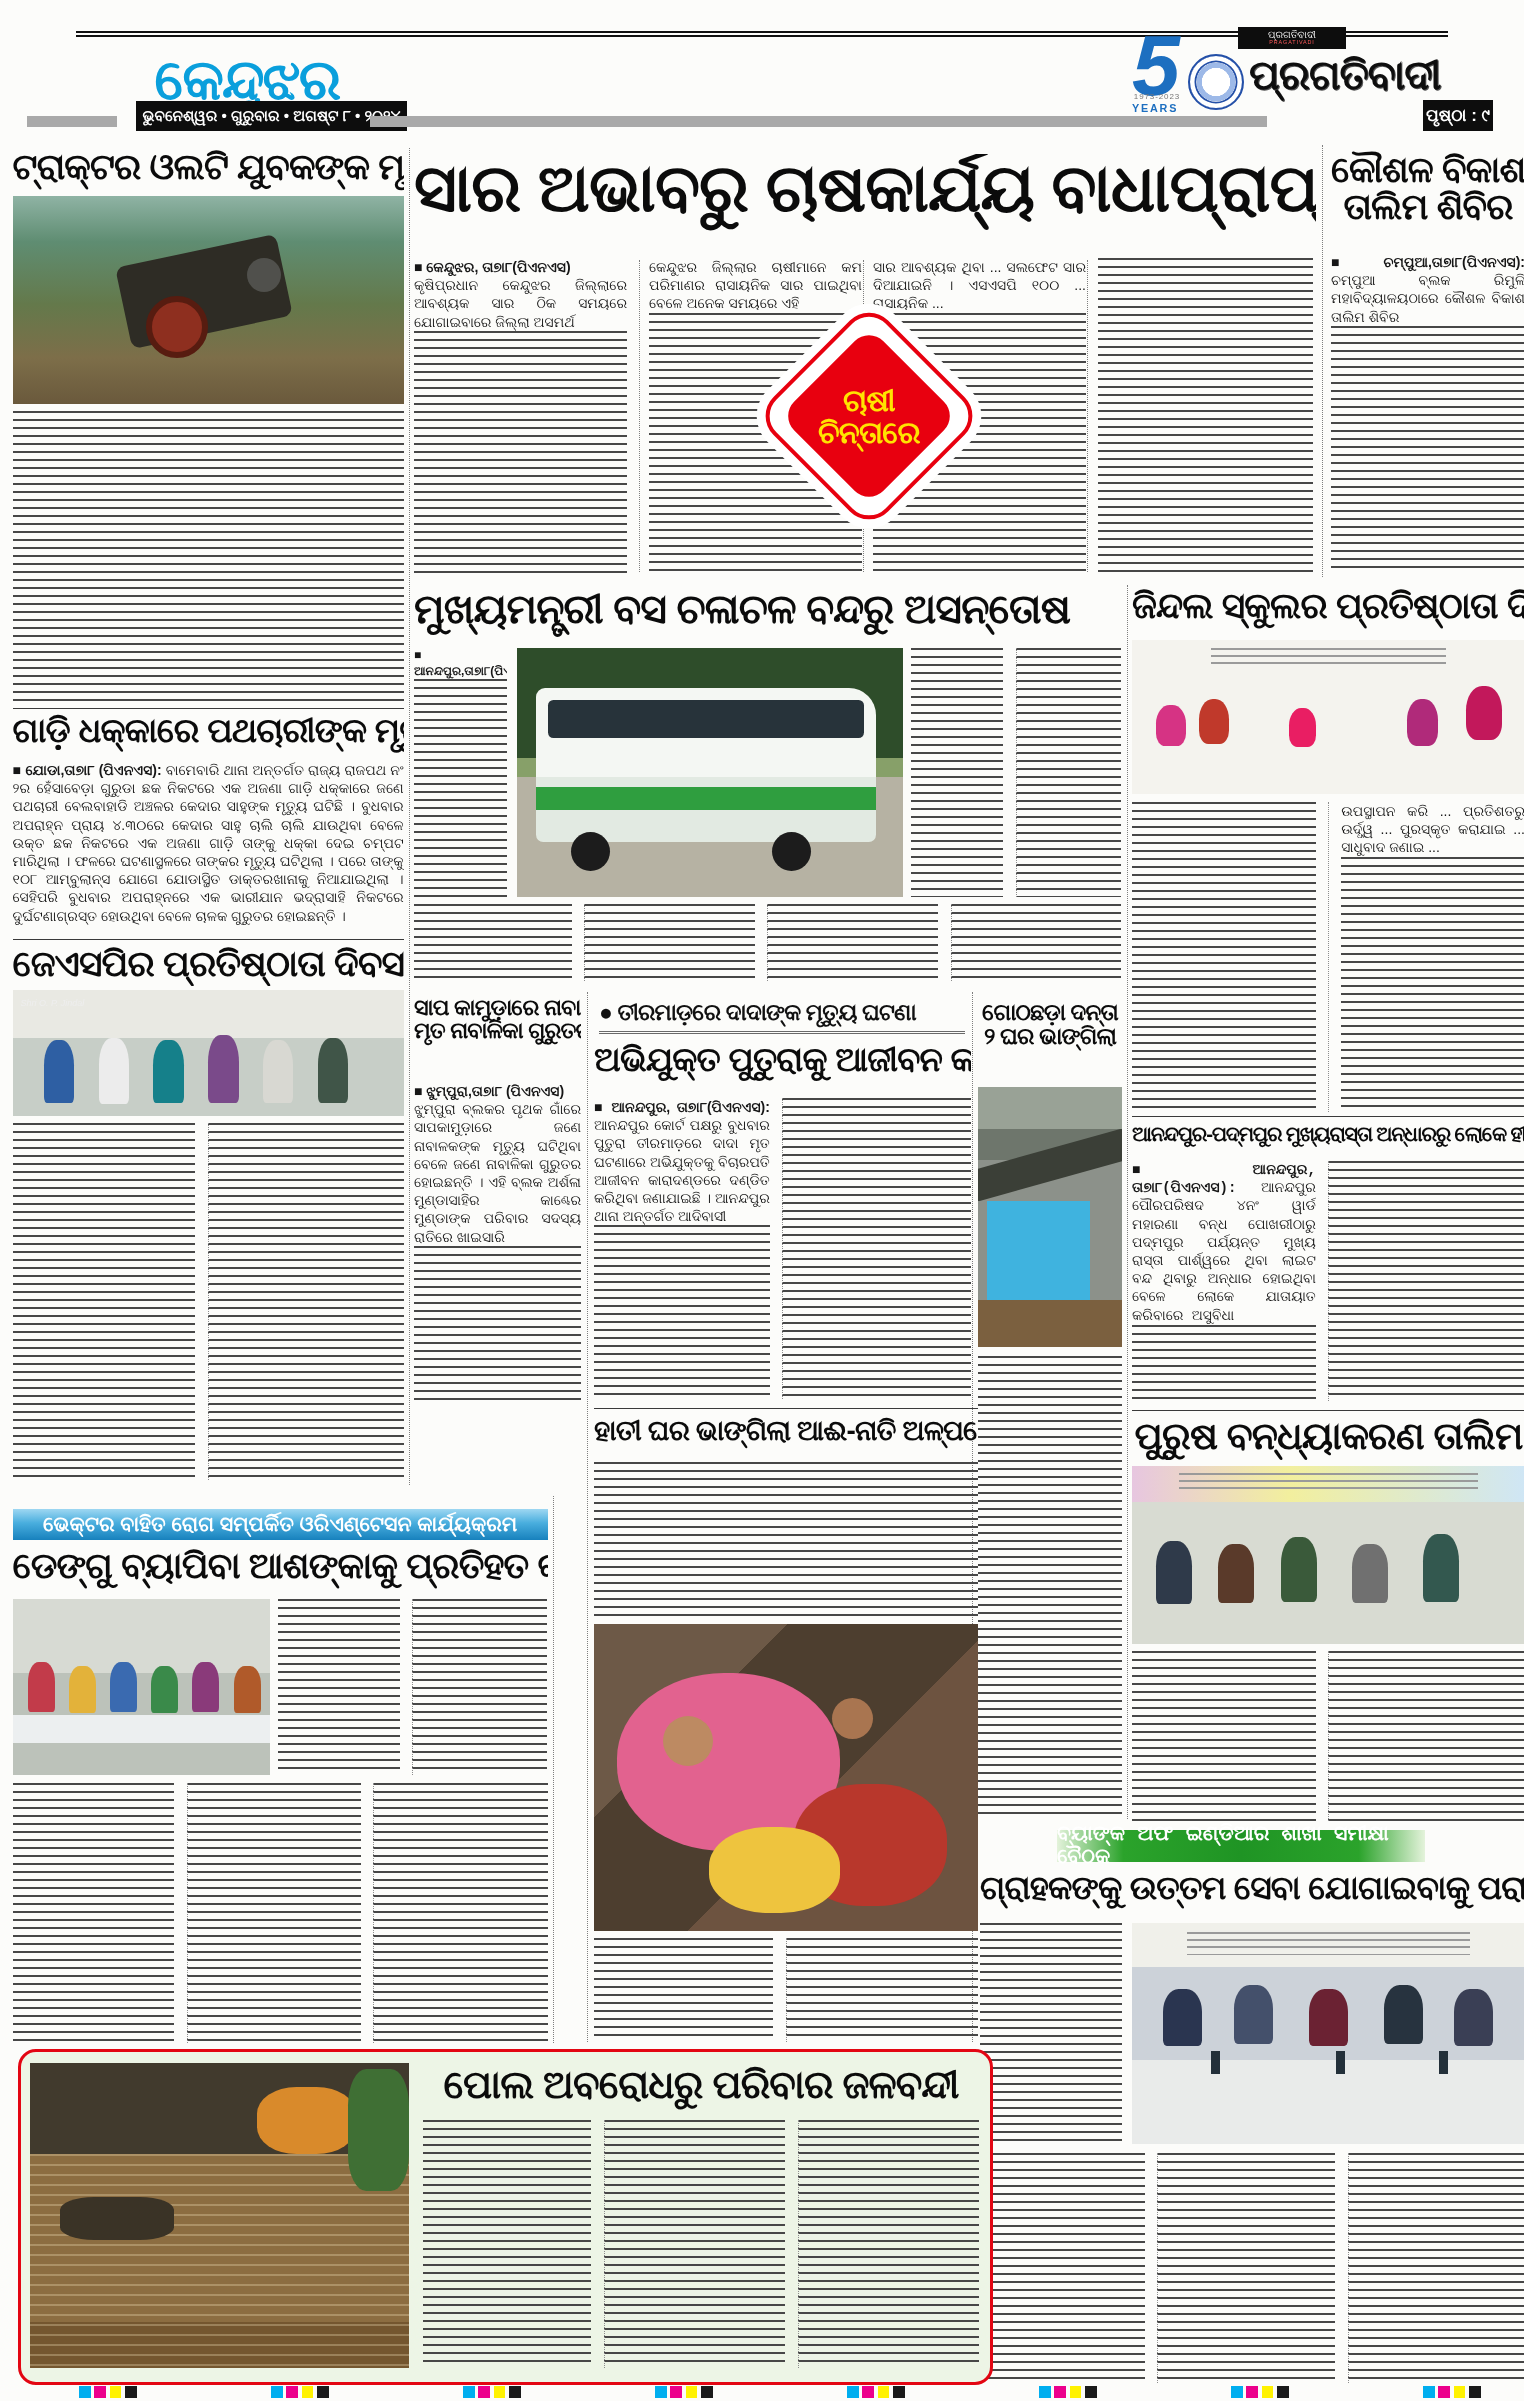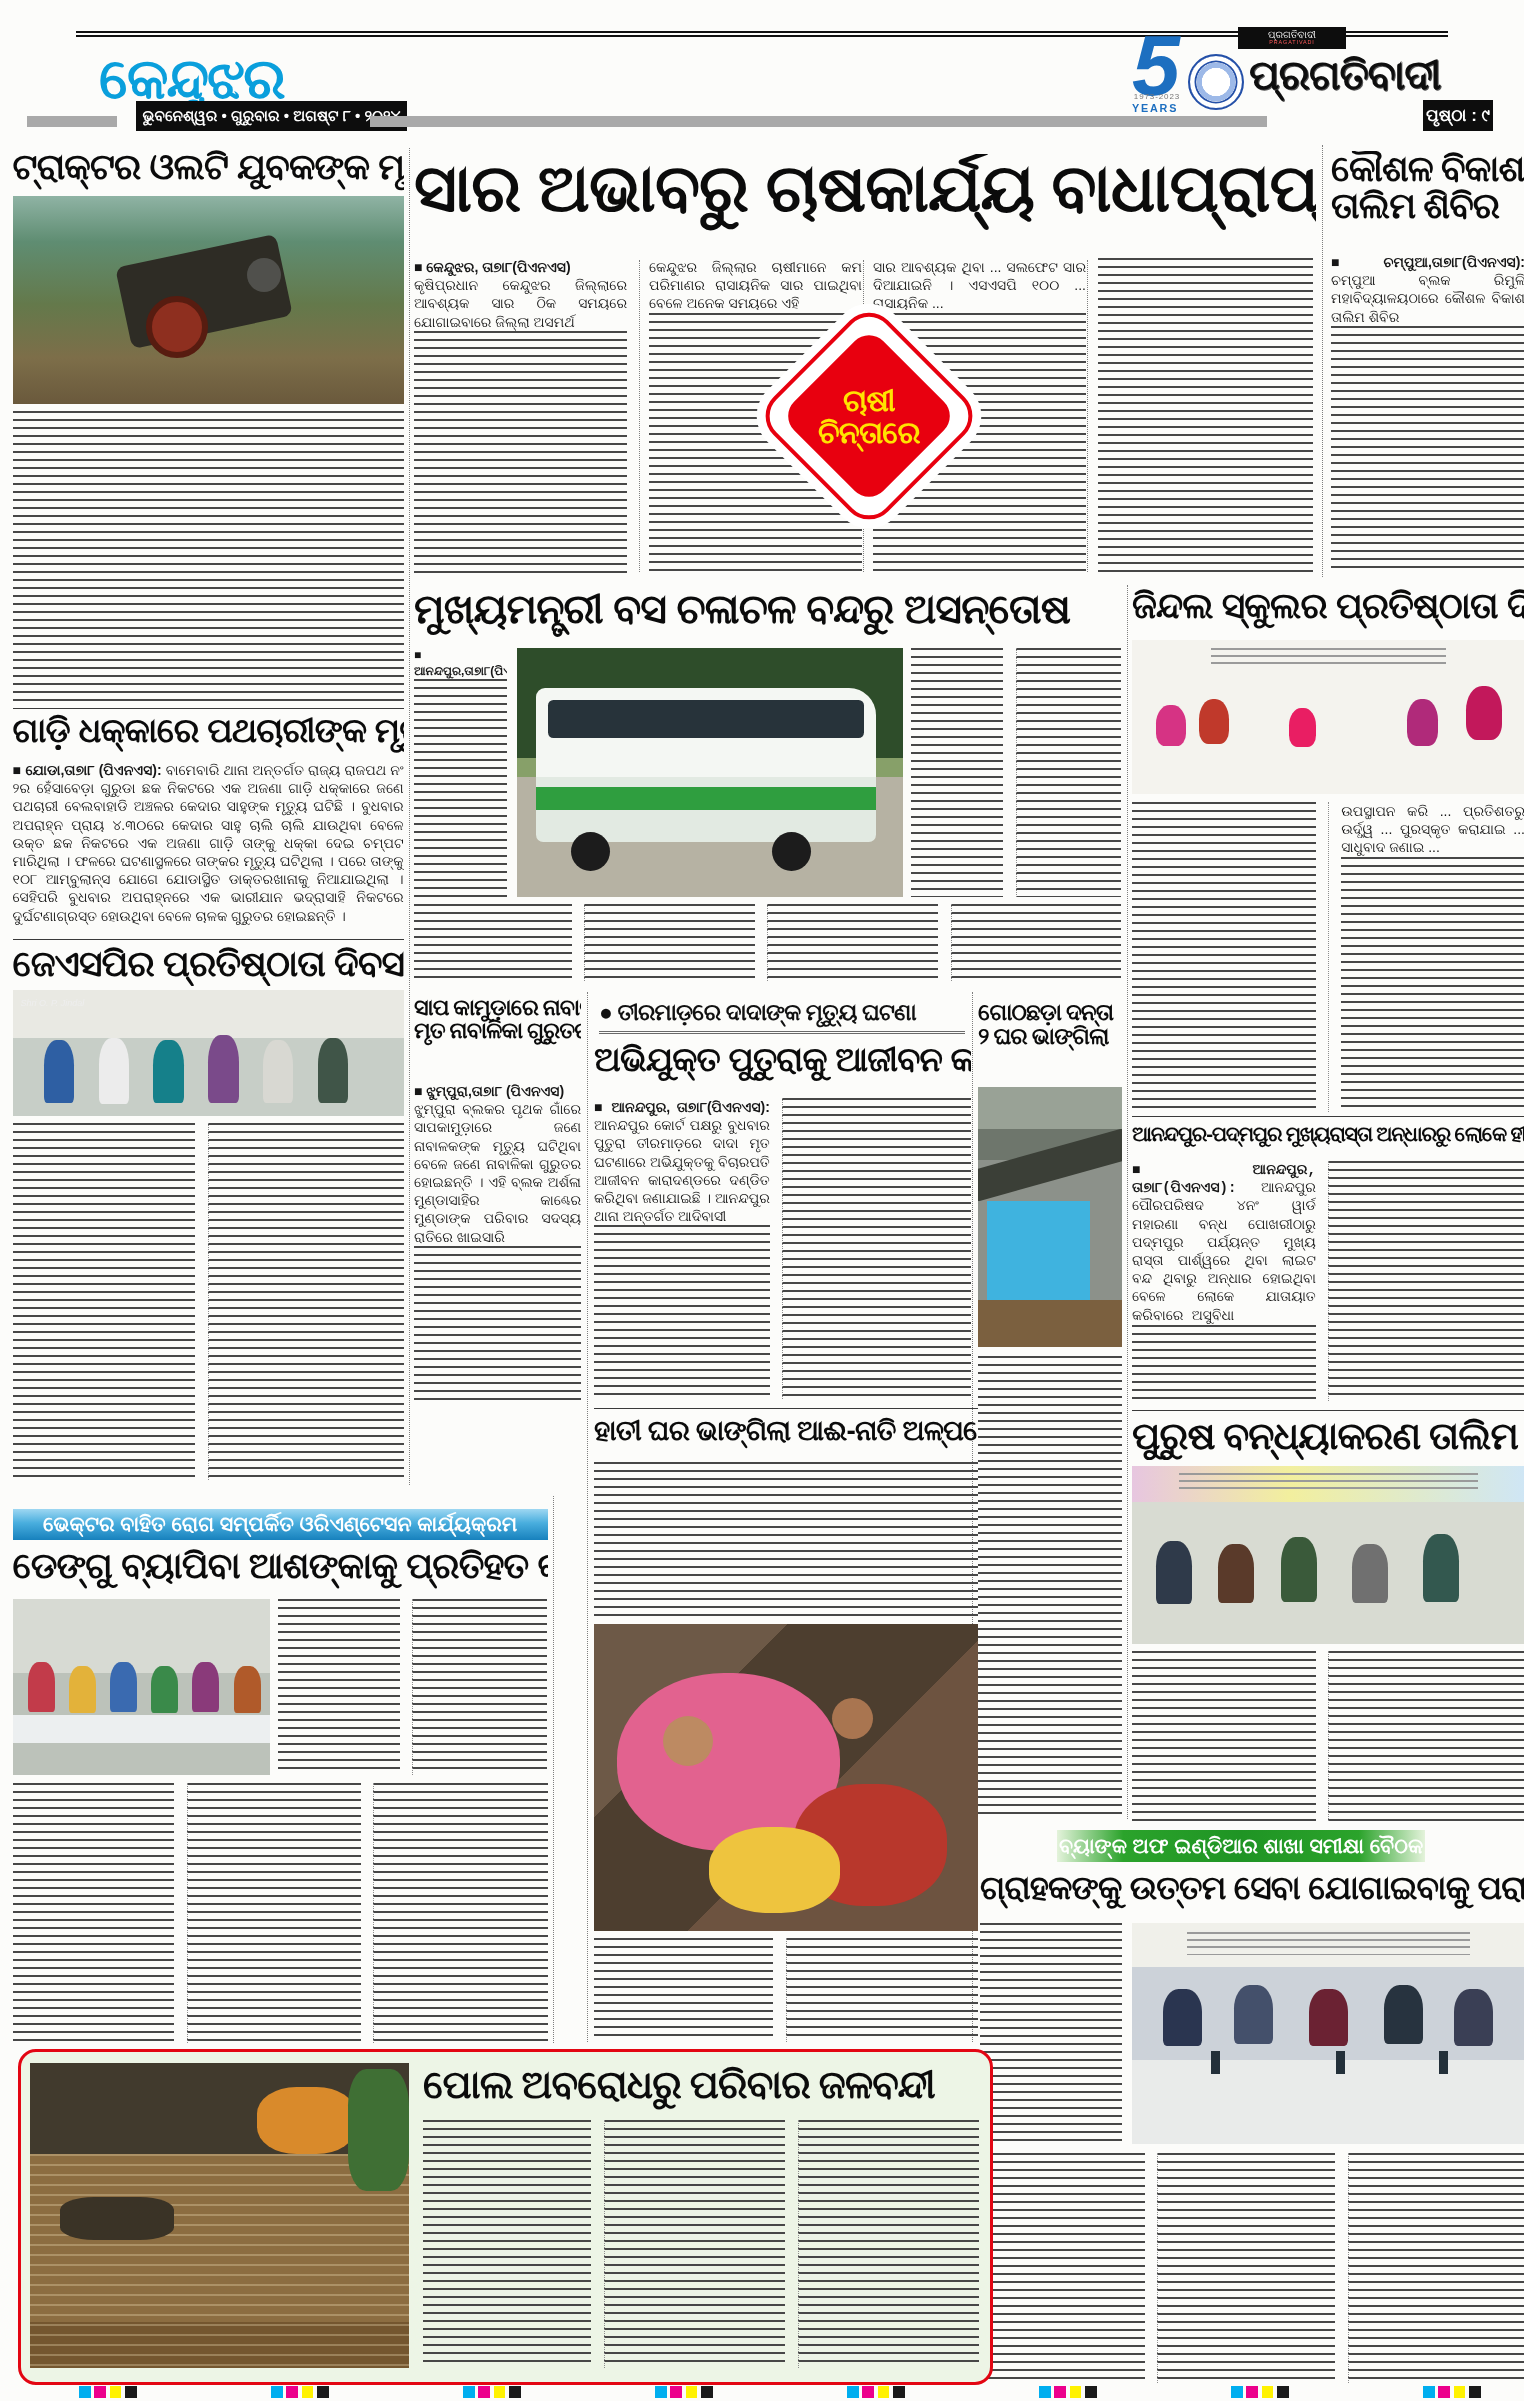--- a/index.html
+++ b/index.html
@@ -2,21 +2,21 @@
 <html style="font-size:14.4px"><head>
 <meta charset="utf-8">
 <style>
   html,body{margin:0;padding:0;background:#dcdcdc;}
   .page{position:relative;width:1525px;height:2401px;background:#fcfcfa;margin:0 auto;
         font-family:"Liberation Sans","DejaVu Sans",sans-serif;color:#111;overflow:hidden;}
   .abs{position:absolute;}
   
   .hl{font-weight:700;color:#0b0b0b;line-height:1.04;letter-spacing:-0.9px;overflow:hidden;}
   .nw{white-space:nowrap;}
-  .ctr{font-family:Liberation Serif, serif;}
+  .ctr{text-align:center;}
   
   .real{font-size:14px;line-height:1.3;text-align:justify;color:#161616;overflow:hidden;}
   .byl{font-weight:700;}
   
   .fill{background-image:repeating-linear-gradient(to bottom,#474747 0 2px,transparent 2px 8px);}
   .stack{display:flex;flex-direction:column;overflow:hidden;}
   .stack .grow{flex:1;}
   .cols{display:flex;gap:12.6px;overflow:hidden;}
   .cols>div{flex:1;}
   .cols>div+div{border-left:0.9px dotted #8d8d8d;padding-left:11.7px;}
@@ -338,21 +338,21 @@
       <div class="fill"></div>
     </div>
     <div class="abs cols" style="left:12.6px;top:1783px;width:535px;height:260px;">
       <div class="fill"></div>
       <div class="fill"></div>
       <div class="fill"></div>
     </div>
   </div>
 
   <div>
-    <div class="abs ban-green" style="left:1057px;top:1830px;width:368px;height:32px;">ବ୍ୟାଙ୍କ ଅଫ ଇଣ୍ଡିଆର ଶାଖା ସମୀକ୍ଷା ବୈଠକ</div>
+    <div class="abs ban-green" style="left:1057px;top:1830px;width:368px;height:32px;font-family:Liberation Mono, monospace;">ବ୍ୟାଙ୍କ ଅଫ ଇଣ୍ଡିଆର ଶାଖା ସମୀକ୍ଷା ବୈଠକ</div>
     <div class="abs hl nw" style="left:980px;top:1871px;width:545px;height:43px;font-size:33px;">ଗ୍ରାହକଙ୍କୁ ଉତ୍ତମ ସେବା ଯୋଗାଇବାକୁ ପରାମର୍ଶ</div>
     <div class="abs fill" style="left:980px;top:1923px;width:142px;height:222px;"></div>
     <div class="abs ph ph-bank" style="left:1132px;top:1923px;width:393px;height:221px;">
       <i class="txtlines" style="left:14%;top:4%;width:72%;height:12%;"></i>
       <i style="left:8%;top:30%;width:39px;height:57px;background:#2a3550;border-radius:40% 40% 10% 10%;"></i>
       <i style="left:26%;top:28%;width:39px;height:59px;background:#44506b;border-radius:40% 40% 10% 10%;"></i>
       <i style="left:45%;top:30%;width:39px;height:57px;background:#6b2233;border-radius:40% 40% 10% 10%;"></i>
       <i style="left:64%;top:28%;width:39px;height:59px;background:#27333f;border-radius:40% 40% 10% 10%;"></i>
       <i style="left:82%;top:30%;width:39px;height:57px;background:#3a3f55;border-radius:40% 40% 10% 10%;"></i>
       <i style="left:0;top:62%;width:100%;height:38%;background:#e9ebea;"></i>

